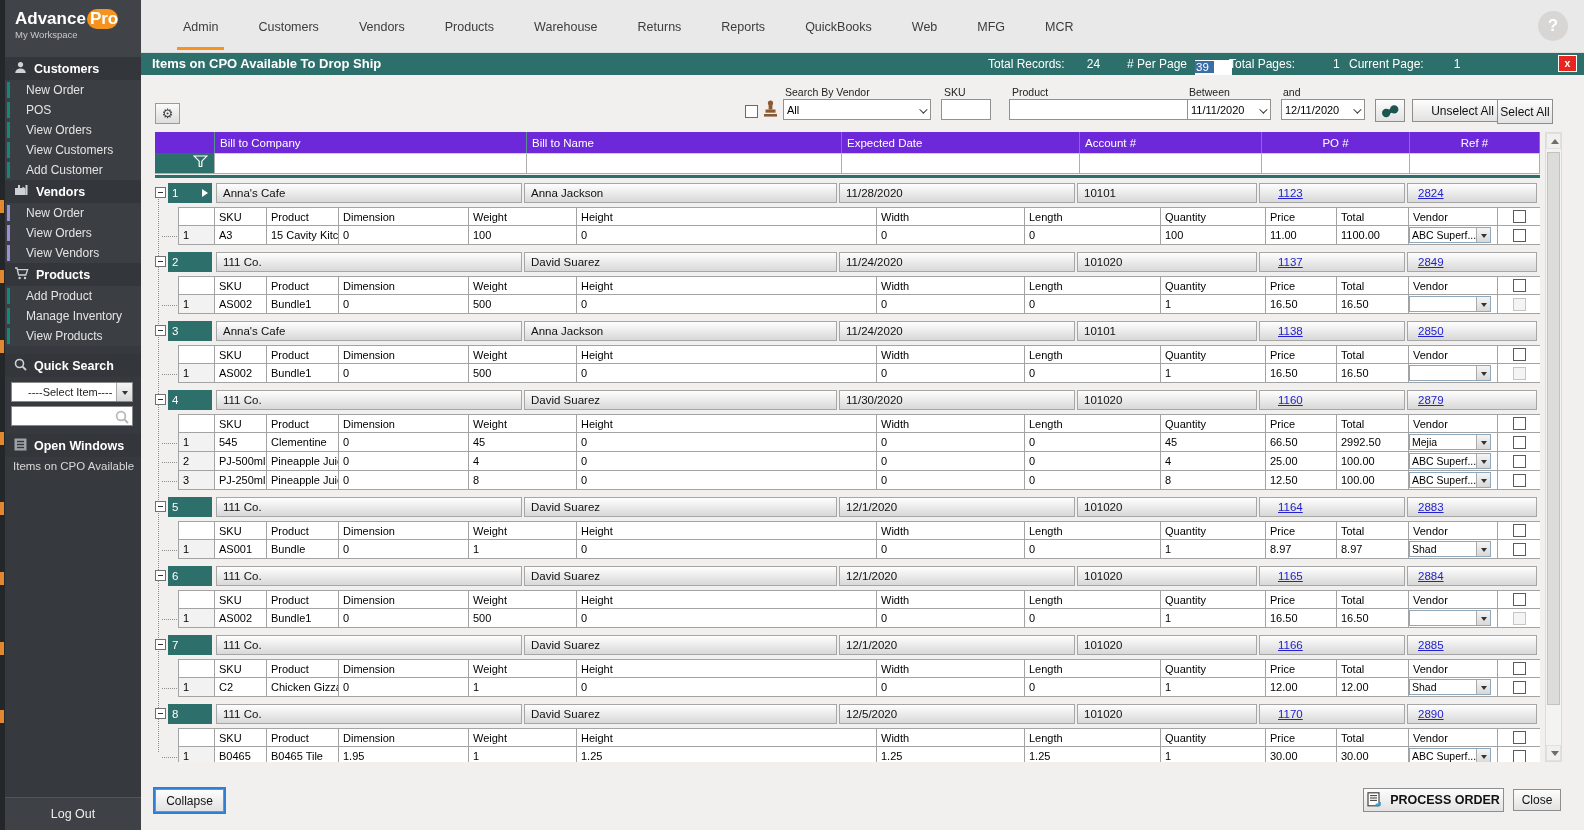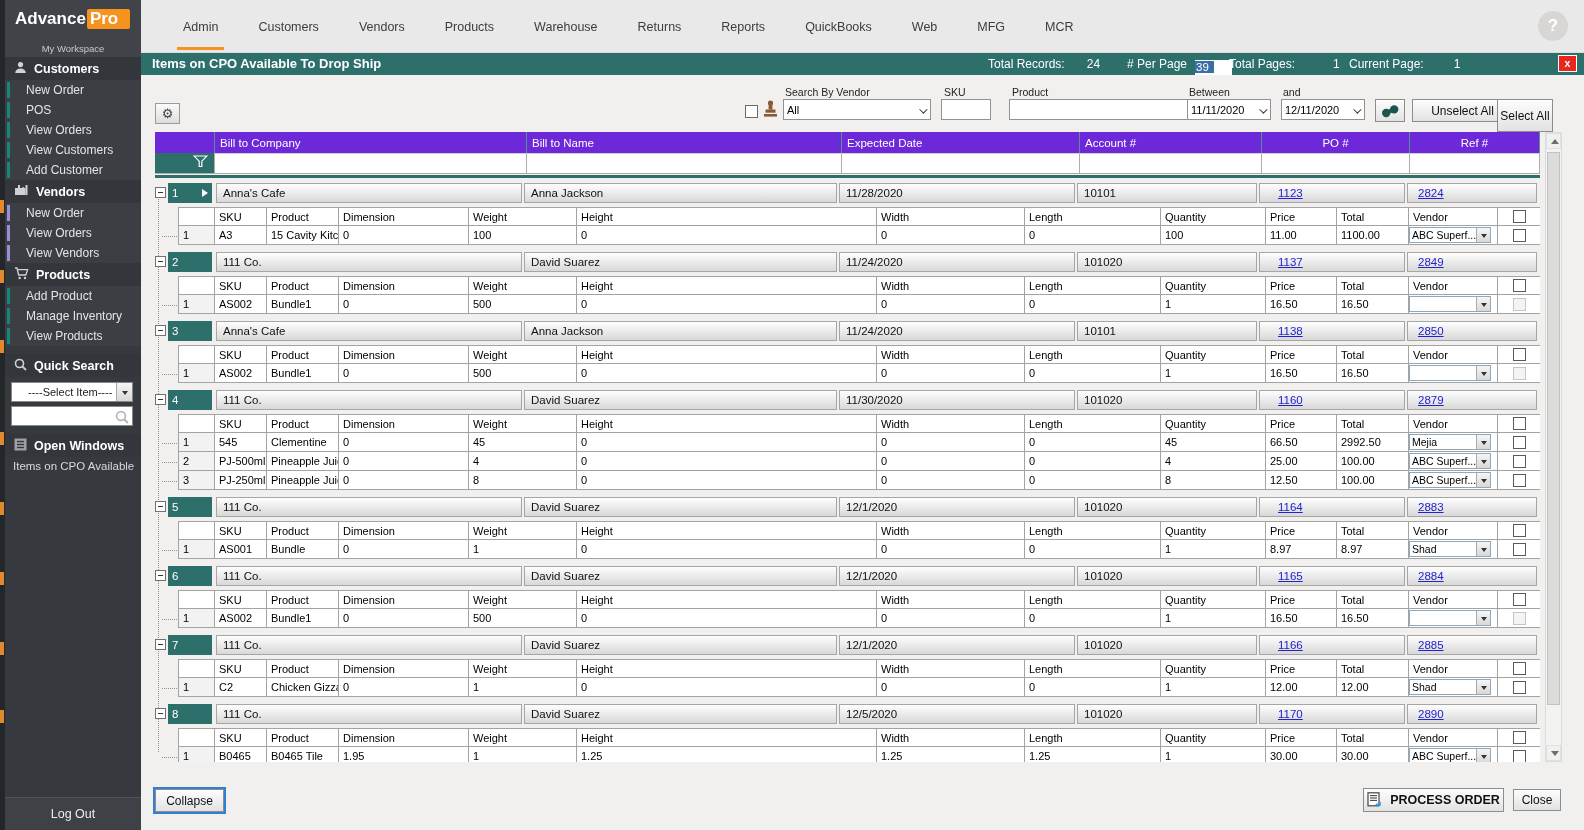--- a/index.html
+++ b/index.html
@@ -7,22 +7,22 @@
   body { position:relative; font-family:"Liberation Sans", sans-serif; background:#f1f0ef; overflow:hidden; }
 
   
   #leftstrip { position:absolute; left:0; top:0; width:5px; height:830px; background:#24272a; z-index:6; }
   .strip-dash { position:absolute; left:0; width:4px; height:13px; background:#e2882f; }
 
   
   #sidebar { position:absolute; left:5px; top:0; width:136px; height:830px; background:#36393d; z-index:5; }
   #logo { height:57px; background:#404449; padding:9px 8px 0 10px; }
   .logo-line { font-size:17px; font-weight:bold; color:#fff; white-space:nowrap; }
-  .logo-pro { background:#F6921E; color:#fff; padding:0 12px 1px 3px; margin-left:1px; border-radius:2px; }
-  .logo-sub { font-size:9.5px; color:#c9c9c9; text-align:center; margin-top:14px; padding-right:2px; }
+  .logo-pro { background:#F6921E; color:#fff; padding:0 0 1px 3px; margin-left:1px; border-radius:10px; }
+  .logo-sub { font-size:9.5px; color:#c9c9c9; text-align:left; margin-top:0; padding-right:2px; }
   .sec-hdr { height:23px; display:flex; align-items:center; gap:7px; padding-left:9px; color:#fff; font-weight:bold; font-size:12.5px; background:#33363a; }
   .sec-hdr svg { flex:none; }
   .side-item { position:relative; height:20px; display:flex; align-items:center; padding-left:21px; color:#e4e4e4; font-size:12px; background:#3b3e42; cursor:pointer; white-space:nowrap; }
   .side-item .bar { position:absolute; left:2px; top:2px; width:3px; height:16px; }
   #qs-select { position:relative; margin:5px 6px 4px 6px; width:122px; height:20px; background:#fff; border:1px solid #888; display:flex; align-items:center; font-size:11px; color:#222; padding-left:16px; }
   #qs-select .dd { position:absolute; right:0; top:0; width:16px; height:18px; background:linear-gradient(#f5f5f5,#d8d8d8); border-left:1px solid #aaa; }
   #qs-select .dd::after { content:""; position:absolute; left:5px; top:8px; border-left:3px solid transparent; border-right:3px solid transparent; border-top:4px solid #333; }
   #qs-input { position:relative; margin:0 6px; width:122px; height:20px; background:#fff; border:1px solid #888; }
   #qs-input svg { position:absolute; right:3px; top:3px; }
   #ow-item { height:18px; color:#d9d9d9; font-size:11.5px; padding-left:8px; margin-top:3px; white-space:nowrap; overflow:hidden; cursor:pointer; }
@@ -316,21 +316,21 @@
       <span class="chev"></span>
   </div>
   <div class="btn" style="left:1234px;top:24px;width:30px;height:23px">
     <svg width="19" height="14" viewBox="0 0 19 14">
         <circle cx="5.2" cy="9" r="4.2" fill="#1e5450"></circle>
         <circle cx="13.2" cy="5.4" r="4.2" fill="#1e5450"></circle>
         <rect x="7" y="5" width="5" height="4" fill="#1e5450" transform="rotate(-22 9.5 7)"></rect>
       </svg>
   </div>
   <div class="btn" style="left:1271px;top:24px;width:101px;height:23px">Unselect All</div>
-  <div class="btn" style="left:1356px;top:24px;width:56px;height:33px">Select All</div>
+  <div class="btn" style="left:1356px;top:24px;width:56px;height:25px">Select All</div>
 
   <div id="grid">
     <div class="mrow" id="grid-header">
         <div class="hcell mc0">
           <span></span>
         </div>
         <div class="hcell mc1">
           <span>Bill to Company</span>
         </div>
         <div class="hcell mc2">

